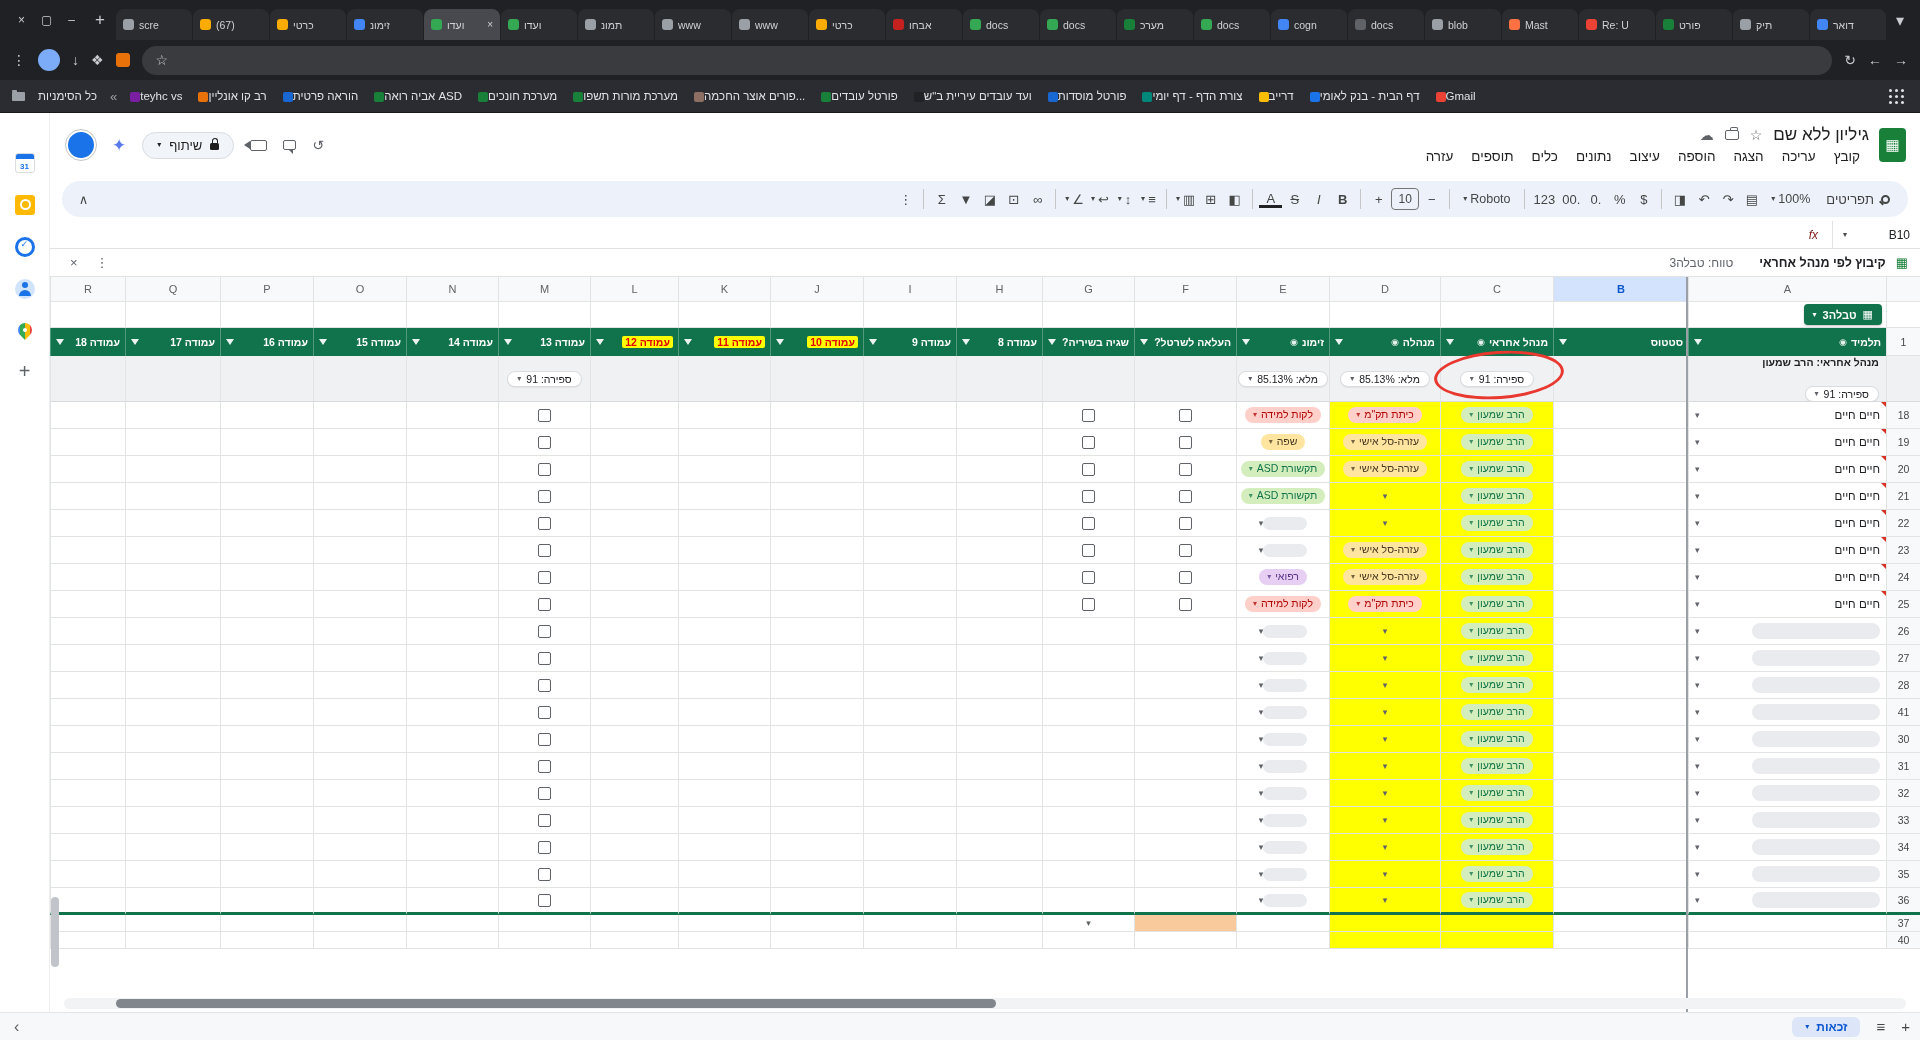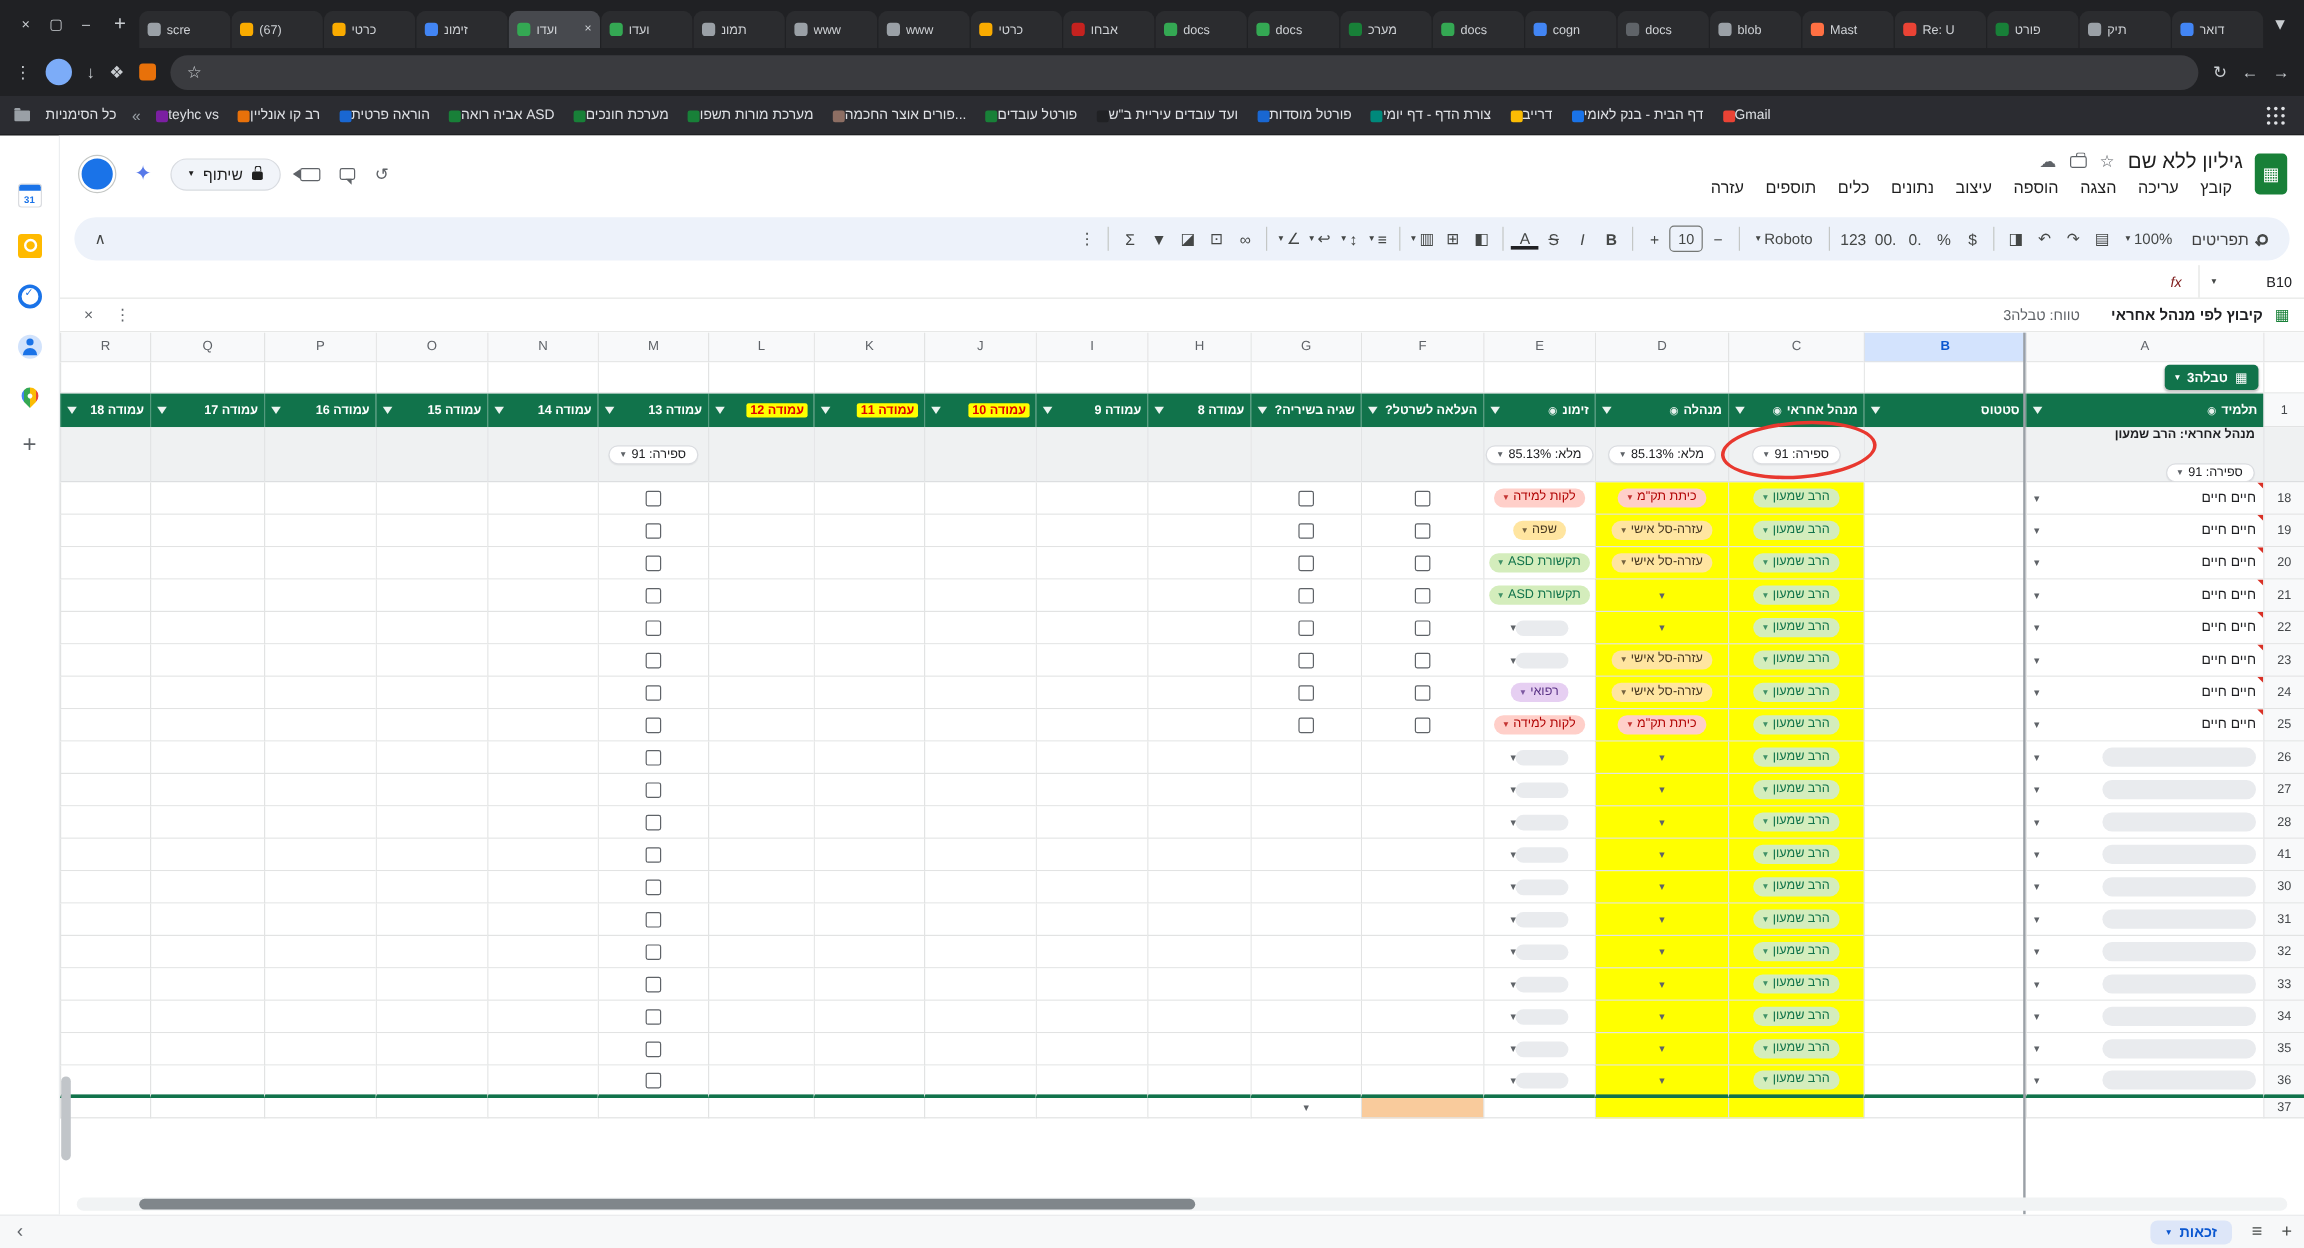--- a/index.html
+++ b/index.html
@@ -1436,20 +1436,41 @@
             <div class="cell col-J"></div>
             <div class="cell col-K"></div>
             <div class="cell col-L"></div>
             <div class="cell col-M"></div>
             <div class="cell col-N"></div>
             <div class="cell col-O"></div>
             <div class="cell col-P"></div>
             <div class="cell col-Q"></div>
             <div class="cell col-R"></div>
           </div>
+          <div class="grow srow" style="grid-template-columns: 34px 198px 135px 113px 111px 93px 102px 92px 86px 93px 93px 92px 88px 92px 92px 93px 93px 95px 75px; height: 17px;">
+            <div class="cell rowhdr">40</div>
+            <div class="cell col-A"></div>
+            <div class="cell col-B"></div>
+            <div class="cell col-C ycell"></div>
+            <div class="cell col-D ycell"></div>
+            <div class="cell col-E"></div>
+            <div class="cell col-F"></div>
+            <div class="cell col-G"></div>
+            <div class="cell col-H"></div>
+            <div class="cell col-I"></div>
+            <div class="cell col-J"></div>
+            <div class="cell col-K"></div>
+            <div class="cell col-L"></div>
+            <div class="cell col-M"></div>
+            <div class="cell col-N"></div>
+            <div class="cell col-O"></div>
+            <div class="cell col-P"></div>
+            <div class="cell col-Q"></div>
+            <div class="cell col-R"></div>
+          </div>
           <div class="filler"></div>
         </div>
       <div class="tchip" dir="rtl">
         <span class="tchip-ic">▦</span>
         <span>טבלה3</span>
         <span class="chev">▾</span>
       </div>
       <div class="red-ellipse"></div>
       <div class="frozen-div"></div>
       <div class="vscroll"></div>

